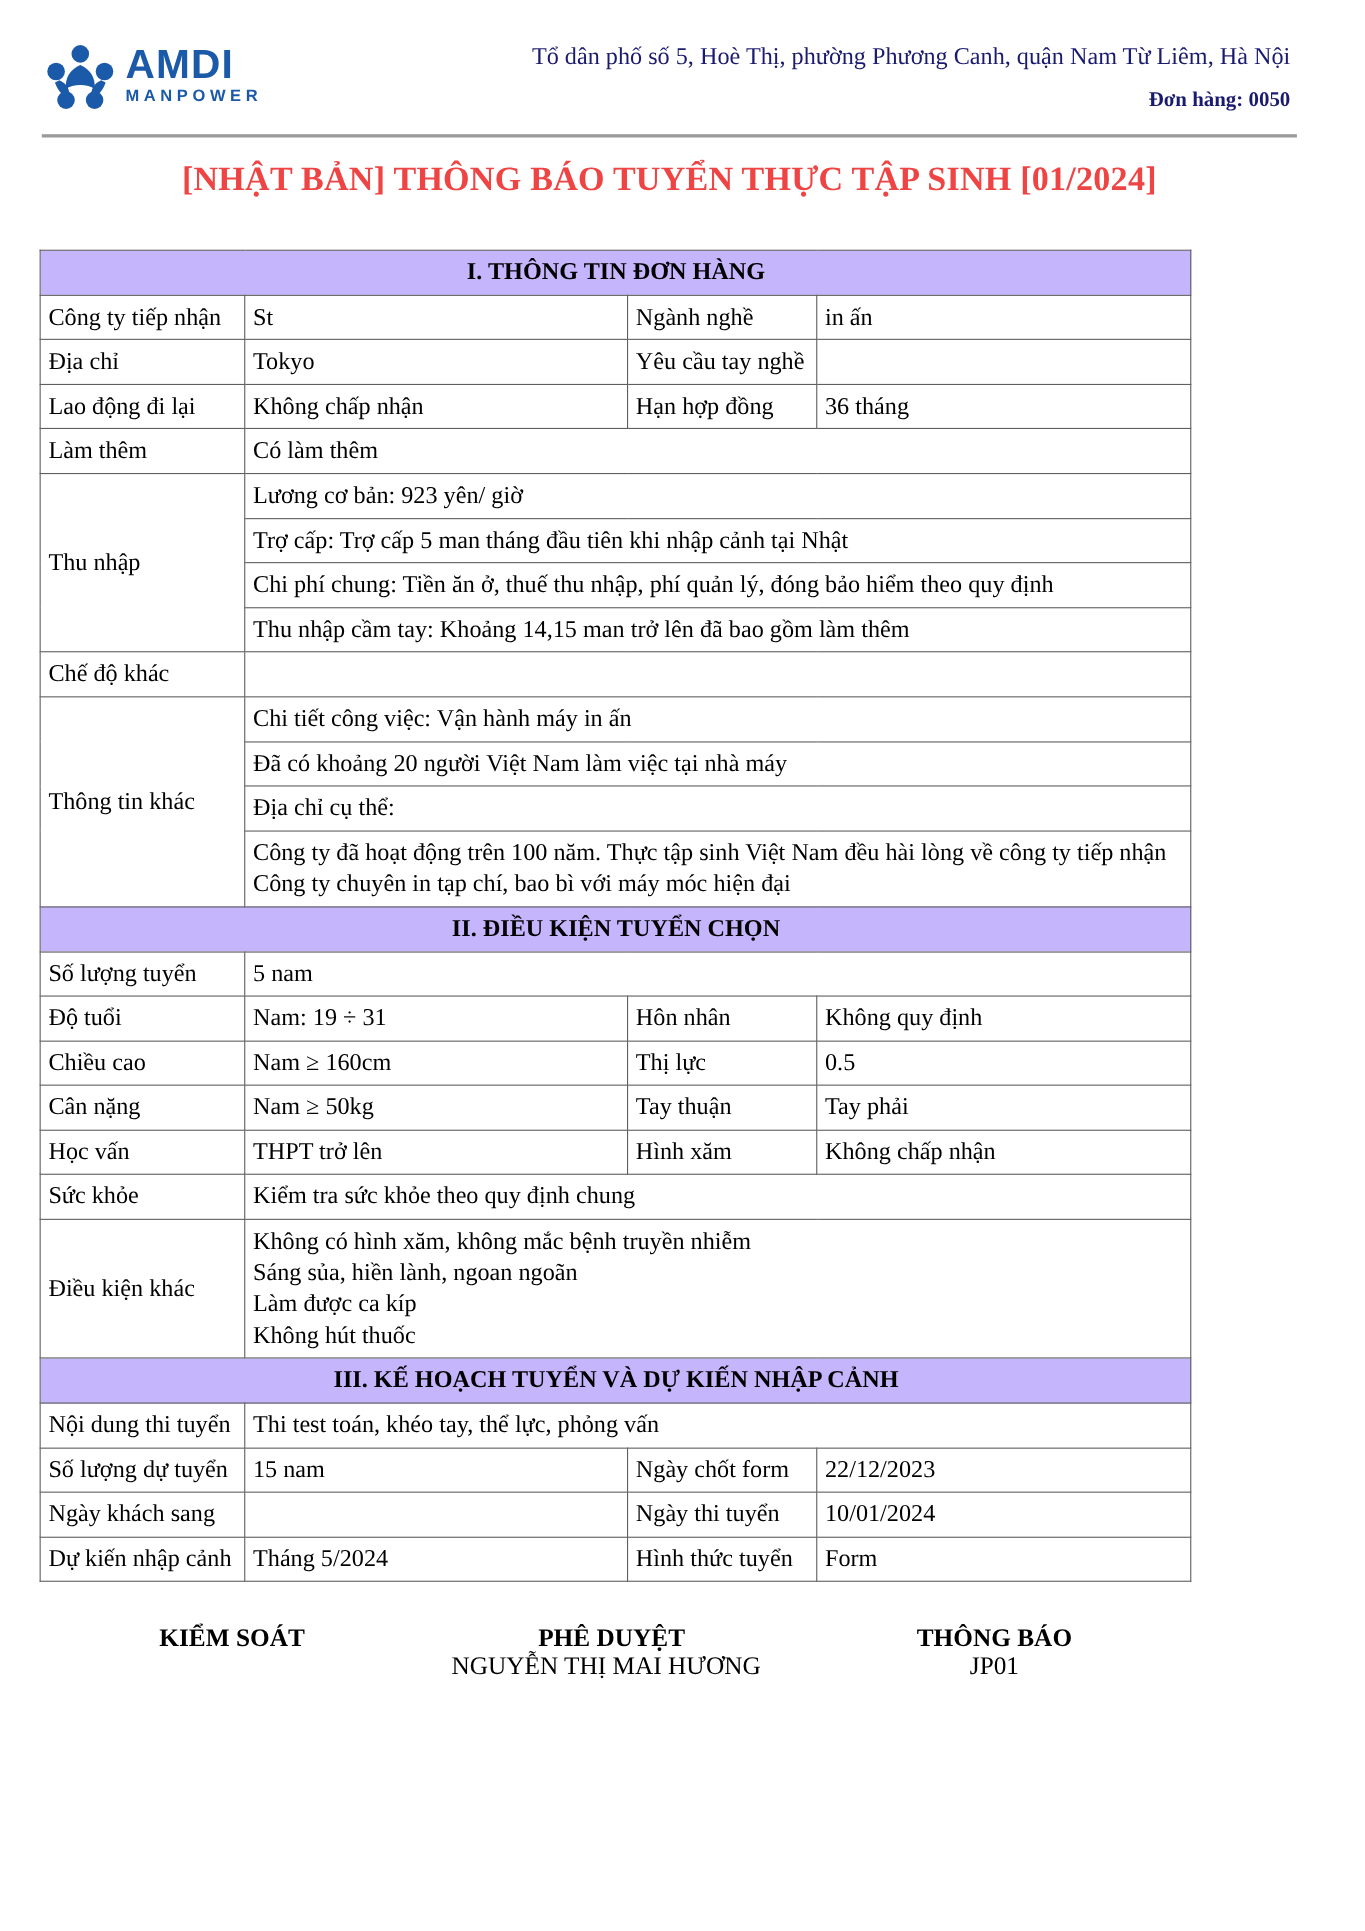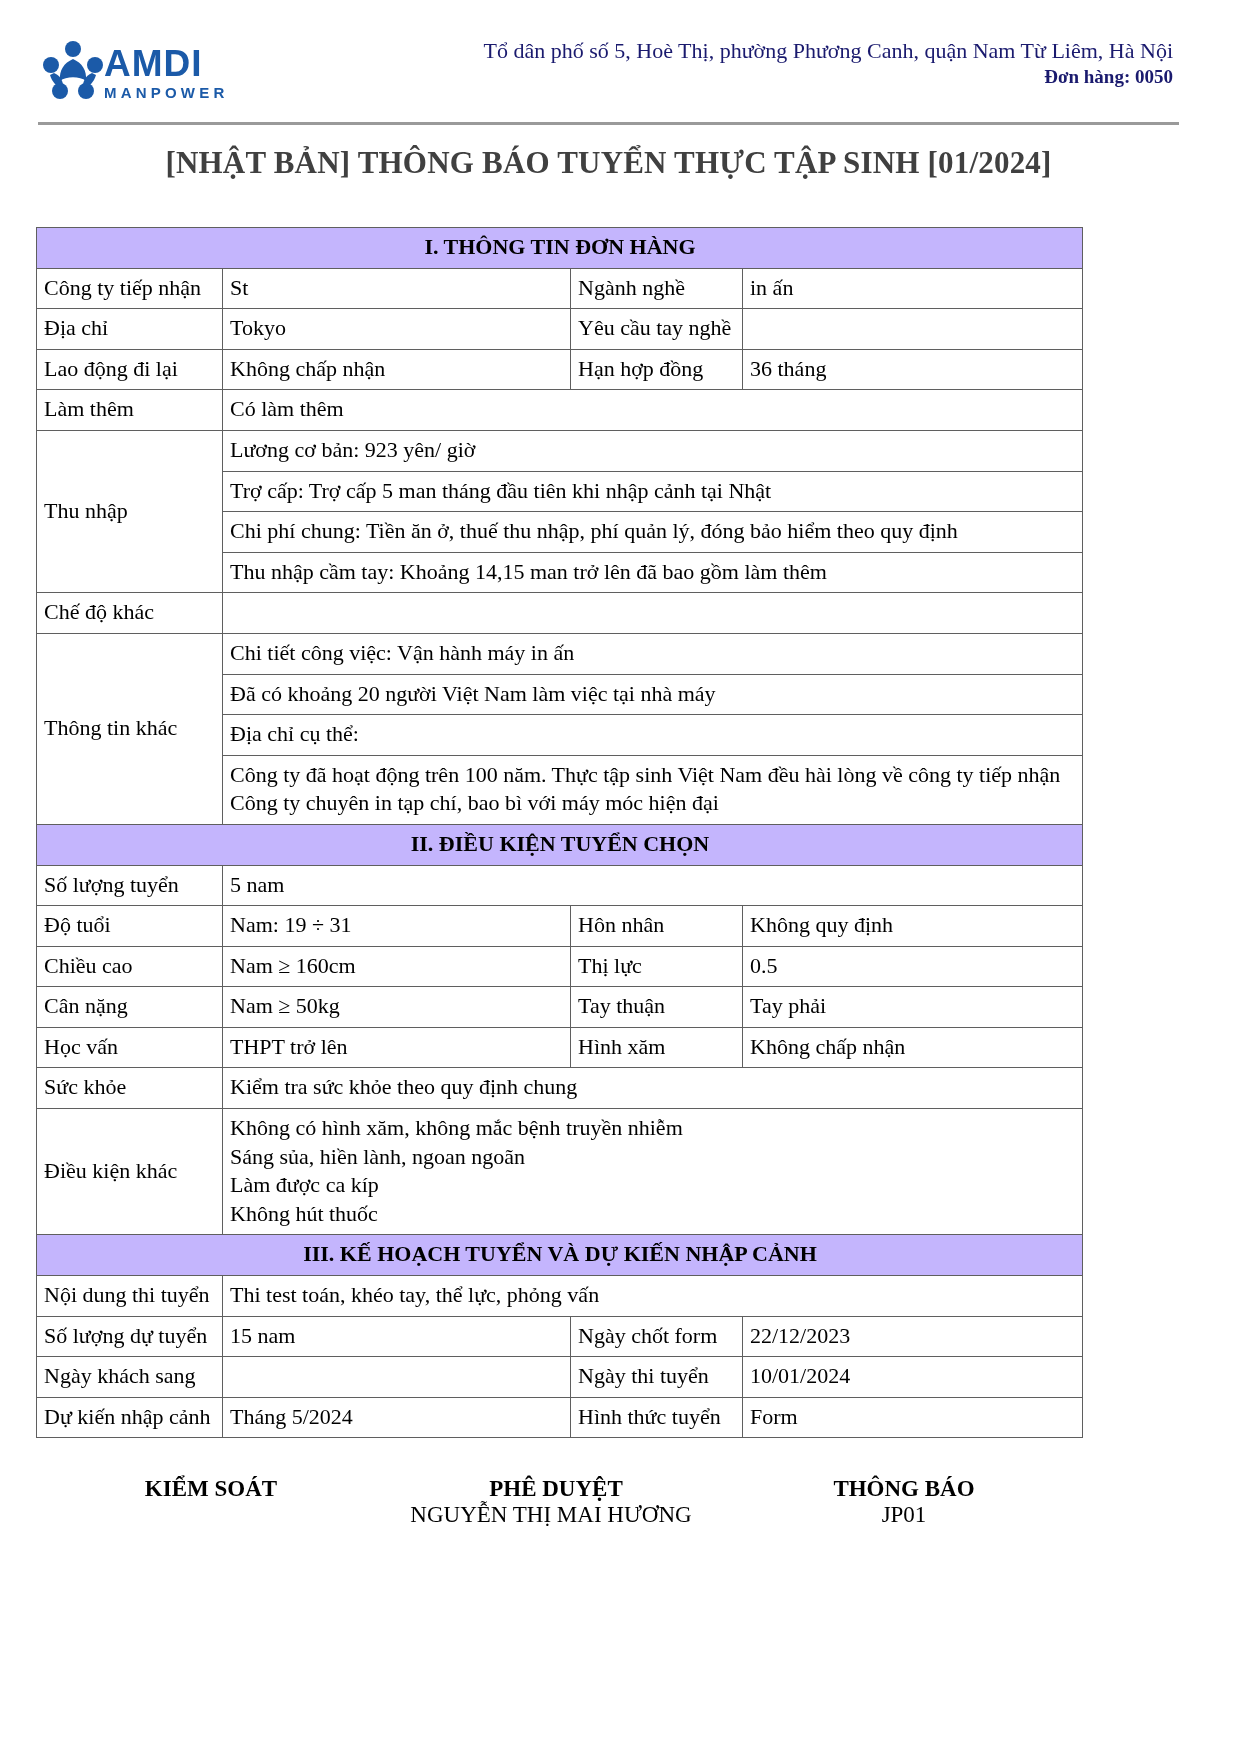--- a/index.html
+++ b/index.html
@@ -28,21 +28,22 @@
   .header {
     display: flex;
     align-items: flex-start;
     justify-content: space-between;
     padding-left: 6px;
     padding-right: 8px;
     min-height: 82px;
   }
   .logo-block {
     display: flex;
-    align-items: flex-end;
+    align-items: flex-start;
+    gap: 10px;
     padding-top: 12px;
     flex: 0 0 auto;
   }
   .logo-mark {
     width: 62px;
     height: 62px;
     position: relative;
     flex: 0 0 auto;
   }
   .logo-text {
@@ -79,32 +80,32 @@
     letter-spacing: 0.1px;
   }
   .company-address {
     font-size: 22px;
     line-height: 1.35;
     margin-top: 2px;
   }
   .order-no {
     font-size: 19px;
     font-weight: bold;
-    margin-top: 0;
+    margin-top: 14px;
   }
 
   .header-rule {
     border-top: 3px solid #9a9a9a;
     margin: 12px 2px 0 2px;
   }
 
   
   .doc-title {
     text-align: center;
-    color: #404040;
+    color: #ef4444;
     font-size: 31px;
     font-weight: bold;
     margin-top: 20px;
     letter-spacing: 0.2px;
   }
 
   
   table.sheet {
     margin-top: 46px;
     border-collapse: collapse;

